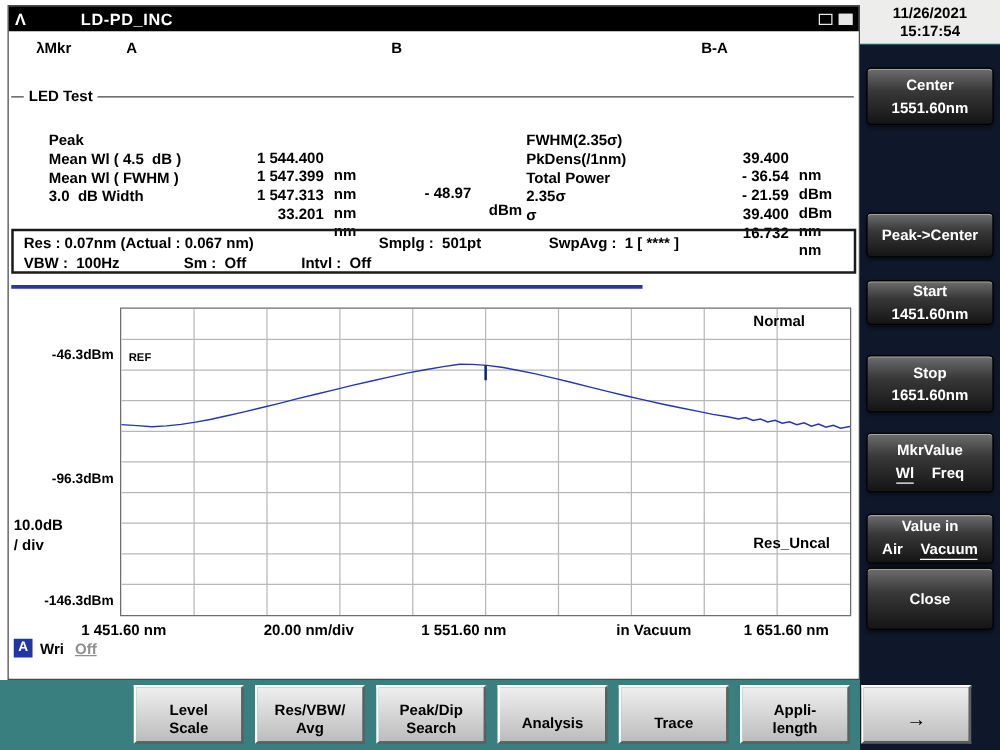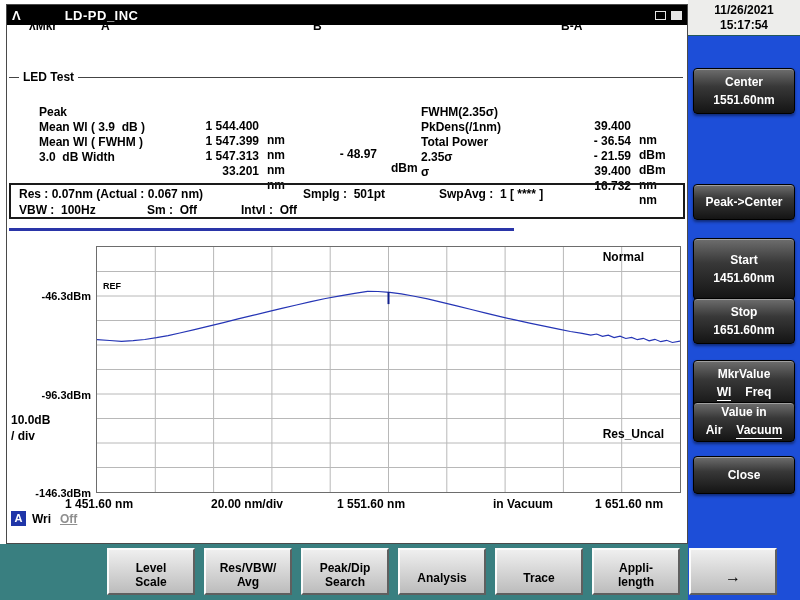--- a/index.html
+++ b/index.html
@@ -43,46 +43,46 @@
   .runit{position:absolute;left:218px;}
 
   
   #settings-box{position:absolute;left:2px;top:178px;width:676px;height:36px;border:2px solid #1a1a1a;
                 box-sizing:border-box;font-size:12px;}
   #settings-box span{position:absolute;white-space:pre;}
 
   #sweep-bar{position:absolute;left:2px;top:223px;width:505px;height:3px;background:#2a35a8;}
 
   
-  .ylab{position:absolute;left:2px;width:82px;text-align:right;font-size:11px;margin-top:12px;}
+  .ylab{position:absolute;left:2px;width:82px;text-align:right;font-size:11px;}
   .yscale{position:absolute;left:4px;font-size:12px;}
   #chart-box{position:absolute;left:89px;top:241px;width:583px;height:245px;border:1px solid #6d6d6d;
              box-sizing:content-box;background:#fff;}
   #chart-svg{position:absolute;left:0;top:0;}
   #normal-label{position:absolute;right:36px;top:3px;font-size:12px;}
   #ref-label{position:absolute;left:6px;top:34px;font-size:9px;}
   #res-uncal-label{position:absolute;right:16px;top:180px;font-size:12px;}
   .xlab{position:absolute;top:492px;font-size:12px;white-space:pre;}
 
   
   #trace-badge-box{position:absolute;left:4px;top:506px;width:15px;height:15px;background:#1f35a8;
                    color:#fff;font-size:11px;text-align:center;line-height:15px;}
   #trace-badge-mode{position:absolute;left:25px;top:507px;font-size:12px;}
   #trace-badge-state{position:absolute;left:53px;top:507px;font-size:12px;color:#8f8f8f;text-decoration:underline;}
 
   
-  #right-panel{position:absolute;left:688px;top:0;width:112px;height:600px;background:#1d4ed8;}
+  #right-panel{position:absolute;left:688px;top:0;width:112px;height:600px;background:#0f172a;}
   #datetime{position:absolute;left:0;top:0;width:112px;height:36px;background:#ededeb;color:#000;
             text-align:center;font-size:12px;padding-top:3px;box-sizing:border-box;
             border-bottom:1px solid #24595a;line-height:15px;}
   .skey{position:absolute;left:5px;width:102px;
         background:linear-gradient(180deg,#6e6e6e 0%,#383838 40%,#141414 100%);
         border:1px solid #000;border-radius:4px;color:#fff;font-size:12px;
         box-shadow:inset 0 1px 0 rgba(255,255,255,.35),0 2px 3px rgba(0,0,0,.45);
-        display:flex;flex-direction:column;align-items:center;justify-content:center;gap:4px;padding:4px;margin-top:14px;}
+        display:flex;flex-direction:column;align-items:center;justify-content:center;gap:4px;padding:4px;}
   .skey-opts{display:flex;gap:14px;}
   .opt{padding-bottom:1px;}
   .opt.sel{border-bottom:1px solid #fff;}
 
   
   #bottom-strip{position:absolute;left:0;top:544px;width:688px;height:56px;background:#397f80;}
   .fkey{position:absolute;top:548px;width:88px;height:47px;color:#000;
         background:linear-gradient(180deg,#efefef,#bcbcbc);
         border:2px solid;border-color:#fbfbfb #5f5f5f #5f5f5f #fbfbfb;
         font-size:12px;line-height:14px;text-align:center;padding:6px 0 0 0;box-sizing:border-box;}
@@ -101,41 +101,41 @@
 
     <div id="titlebar">
       <span id="logo">Λ</span>
       <span id="title-text">LD-PD_INC</span>
       <span id="win-controls">
         <span class="win-box"></span>
         <span class="win-box filled"></span>
       </span>
     </div>
 
-    <div class="mk-row" style="top:14px">
+    <div class="mk-row" style="top:26px">
       <span class="mk-name">λMkr</span>
       <span class="mk-c1">A</span>
       <span class="mk-c2">B</span>
       <span class="mk-c3">B-A</span>
     </div>
 
     <div id="group-rule">
       <span id="group-label">LED Test</span>
     </div>
 
     <div id="meas-left">
       <div class="mrow" style="top:0">
         <span class="mlabel">Peak</span>
         <span class="mval">1 544.400</span>
         <span class="munit">nm</span>
         <span class="mval2">- 48.97</span>
         <span class="munit2">dBm</span>
       </div>
       <div class="mrow" style="top:15px">
-        <span class="mlabel">Mean Wl ( 3.9  dB )</span>
+        <span class="mlabel">Mean Wl ( 4.5  dB )</span>
         <span class="mval">1 547.399</span>
         <span class="munit">nm</span>
       </div>
       <div class="mrow" style="top:30px">
         <span class="mlabel">Mean Wl ( FWHM )</span>
         <span class="mval">1 547.313</span>
         <span class="munit">nm</span>
       </div>
       <div class="mrow" style="top:45px">
         <span class="mlabel">3.0  dB Width</span>
@@ -220,47 +220,47 @@
     <button class="skey" style="top:54px;height:46px">
       <span>Center</span>
       <span>1551.60nm</span>
     </button>
 
 
     <button class="skey" style="top:170px;height:36px">
       <span>Peak-&gt;Center</span>
     </button>
 
-    <button class="skey" style="top:224px;height:62px">
+    <button class="skey" style="top:224px;height:36px">
       <span>Start</span>
       <span>1451.60nm</span>
     </button>
 
     <button class="skey" style="top:284px;height:46px">
       <span>Stop</span>
       <span>1651.60nm</span>
     </button>
 
     <button class="skey" style="top:346px;height:48px">
       <span>MkrValue</span>
       <span class="skey-opts">
         <span class="opt sel">Wl</span>
         <span class="opt">Freq</span>
       </span>
     </button>
 
-    <button class="skey" style="top:388px;height:40px">
+    <button class="skey" style="top:411px;height:40px">
       <span>Value in</span>
       <span class="skey-opts">
         <span class="opt">Air</span>
         <span class="opt sel">Vacuum</span>
       </span>
     </button>
 
-    <button class="skey" style="top:442px;height:38px">
+    <button class="skey" style="top:454px;height:50px">
       <span>Close</span>
     </button>
   </div>
 
   <div id="bottom-strip"></div>
 
   <button class="fkey" style="left:204px">
     <span>Res/VBW/</span>
     <span>Avg</span>
   </button>

